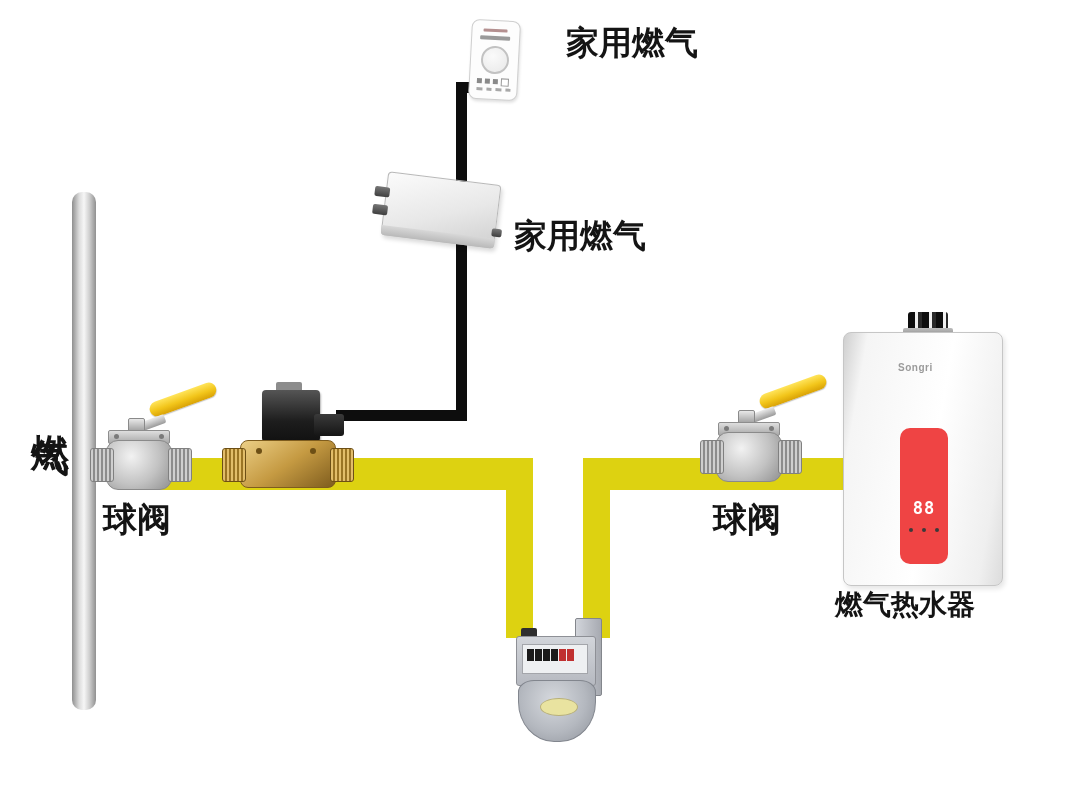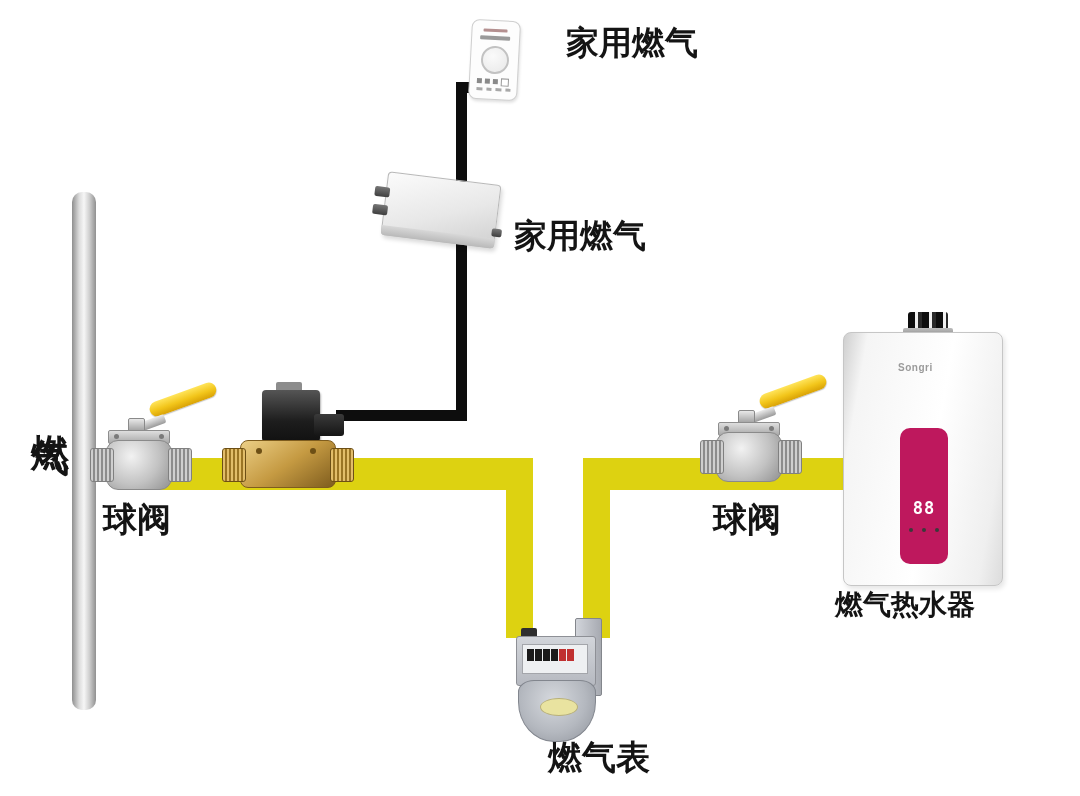--- a/index.html
+++ b/index.html
@@ -101,21 +101,21 @@
     background:#e9e3a0;border:1px solid #b8b07a;}
   
   .heater{left:840px;top:306px;width:172px;height:282px;z-index:3;}
   .heater .flue{position:absolute;left:68px;top:6px;width:40px;height:24px;border-radius:3px 3px 0 0;
     background:repeating-linear-gradient(90deg,#0e0e0e 0 7px,#f0f0f0 7px 10px,#2a2a2a 10px 14px);}
   .heater .collar{position:absolute;left:63px;top:22px;width:50px;height:8px;background:linear-gradient(#bdbdbd,#8f8f8f);border-radius:2px;}
   .heater .shell{position:absolute;left:3px;top:26px;width:158px;height:252px;border:1px solid #c6c6c6;border-radius:8px;
     background:linear-gradient(100deg,#cfcfcf 0%,#f5f5f5 12%,#ffffff 55%,#efefef 88%,#dcdcdc);
     box-shadow:2px 3px 5px rgba(0,0,0,.10);}
   .heater .brand{position:absolute;left:58px;top:56px;font-size:10px;color:#9a9a9a;font-weight:700;letter-spacing:.5px;}
-  .heater .panel{position:absolute;left:60px;top:122px;width:48px;height:136px;background:#be185d;border-radius:10px;}
+  .heater .panel{position:absolute;left:60px;top:122px;width:48px;height:136px;background:#ef4444;border-radius:10px;}
   .heater .disp{position:absolute;left:0;top:70px;width:48px;text-align:center;color:#ffffff;
     font-family:"DejaVu Sans Mono","Liberation Mono",monospace;font-size:17px;font-weight:700;letter-spacing:1px;}
   .heater .dots{position:absolute;left:9px;top:100px;width:30px;display:flex;justify-content:space-between;}
   .heater .dots i{display:block;width:4px;height:4px;border-radius:50%;background:#3a3a3a;}
 </style>
 </head>
 <body>
 
 <div class="canvas">
 
@@ -195,21 +195,20 @@
         <i></i>
         <i></i>
         <i></i>
         <i></i>
         <i class="red"></i>
         <i class="red"></i>
       </span>
     <span class="body"></span>
     <span class="oval"></span>
   </div>
-  <div class="lbl lbl-34" style="left:548px;top:735px;">燃气表</div>
 
   <div class="abs valve valve-right">
     <span class="grip"></span>
     <span class="arm"></span>
     <span class="stem"></span>
     <span class="flange">
         <i class="b1"></i>
         <i class="b2"></i>
       </span>
     <span class="body"></span>

